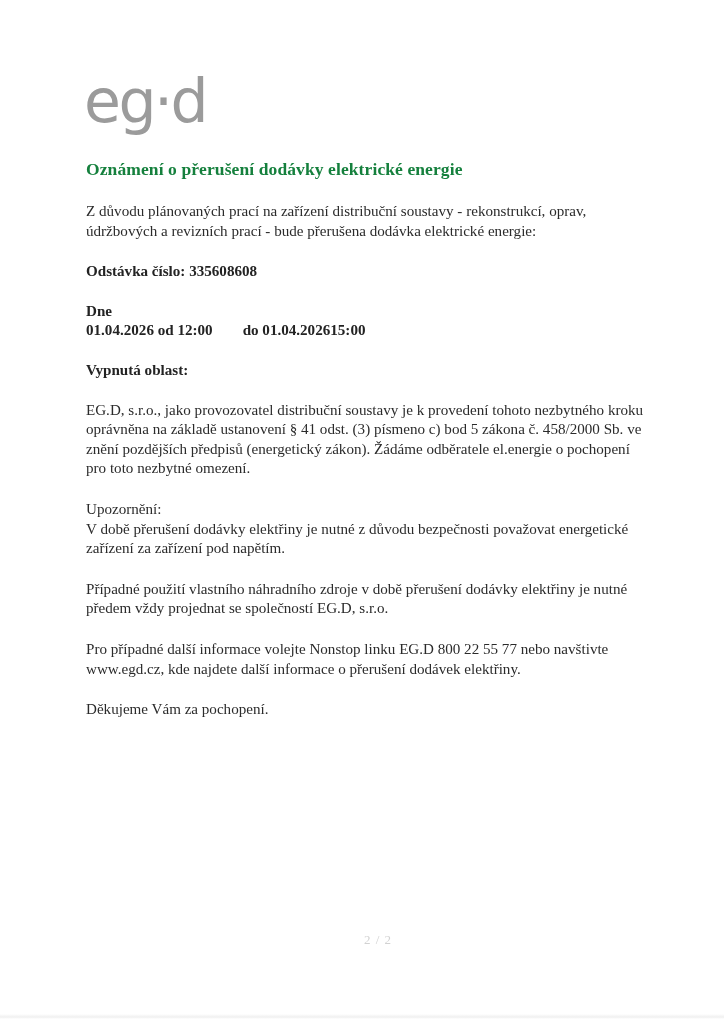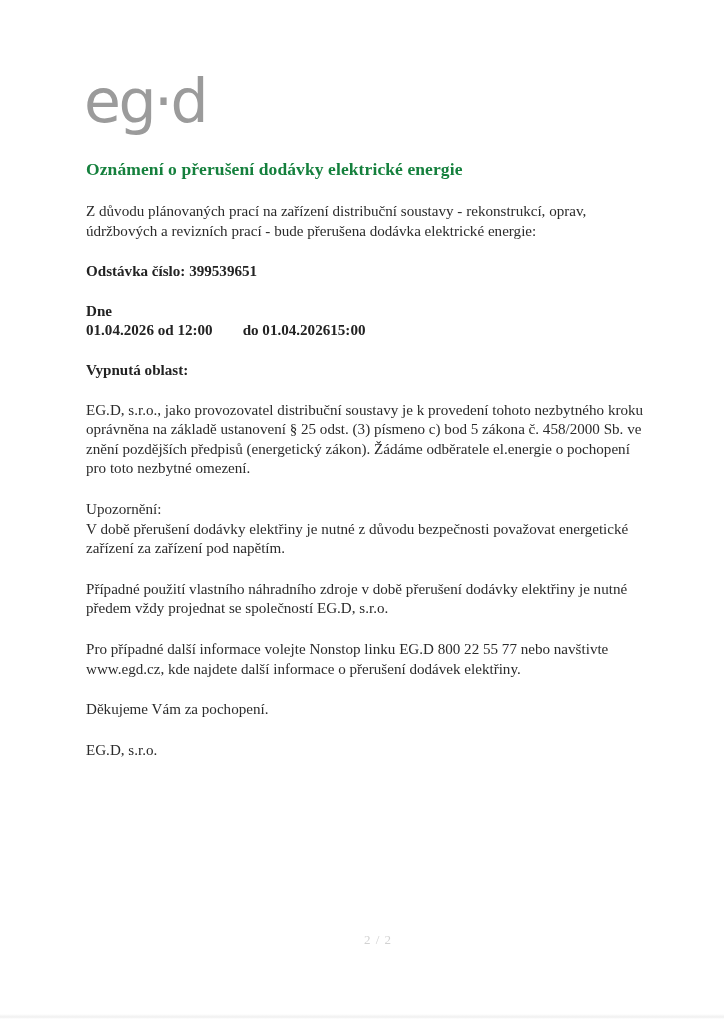--- a/index.html
+++ b/index.html
@@ -115,45 +115,44 @@
     <span class="logo-text">eg·d</span>
   </div>
 
   <div class="content">
 
     <h1 class="doc-title">Oznámení o přerušení dodávky elektrické energie</h1>
 
     <p class="para">Z důvodu plánovaných prací na zařízení distribuční soustavy - rekonstrukcí, oprav, údržbových a revizních prací - bude přerušena dodávka elektrické energie:</p>
 
     <div class="strong-block">
-      <span class="line">Odstávka číslo: 399539651</span>
+      <span class="line">Odstávka číslo: 335608608</span>
     </div>
 
     <div class="strong-block">
       <span class="line">Dne</span>
       <span class="line date-line"><span>01.04.2026 od 12:00</span><span class="gap"></span><span>do 01.04.202615:00</span></span>
     </div>
 
     <div class="strong-block">
       <span class="line sect-label">Vypnutá oblast:</span>
     </div>
 
-    <p class="para">EG.D, s.r.o., jako provozovatel distribuční soustavy je k provedení tohoto nezbytného kroku oprávněna na základě ustanovení § 25 odst. (3) písmeno c) bod 5 zákona č. 458/2000 Sb. ve znění pozdějších předpisů (energetický zákon). Žádáme odběratele el.energie o pochopení pro toto nezbytné omezení.</p>
+    <p class="para">EG.D, s.r.o., jako provozovatel distribuční soustavy je k provedení tohoto nezbytného kroku oprávněna na základě ustanovení § 41 odst. (3) písmeno c) bod 5 zákona č. 458/2000 Sb. ve znění pozdějších předpisů (energetický zákon). Žádáme odběratele el.energie o pochopení pro toto nezbytné omezení.</p>
 
     <p class="para tight">
       <span class="sect-label">Upozornění:</span><span>V době přerušení dodávky elektřiny je nutné z důvodu bezpečnosti považovat energetické zařízení za zařízení pod napětím.</span>
     </p>
 
     <p class="para">Případné použití vlastního náhradního zdroje v době přerušení dodávky elektřiny je nutné předem vždy projednat se společností EG.D, s.r.o.</p>
 
     <p class="para">Pro případné další informace volejte Nonstop linku EG.D 800 22 55 77 nebo navštivte www.egd.cz, kde najdete další informace o přerušení dodávek elektřiny.</p>
 
     <p class="para">Děkujeme Vám za pochopení.</p>
 
-    <p class="para">EG.D, s.r.o.</p>
 
   </div>
 
   <div class="page-footer">2 / 2</div>
 
   <div class="scan-edge"></div>
 
 </div>
 
 </body></html>

